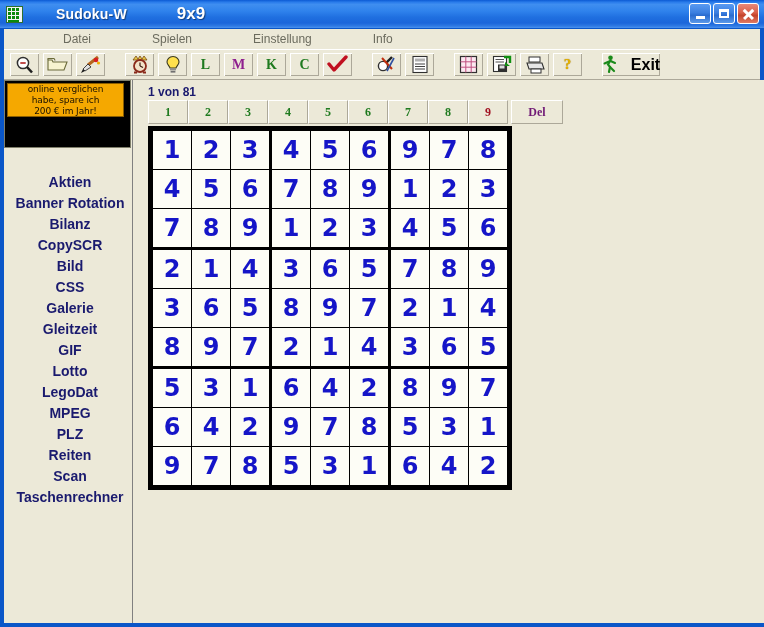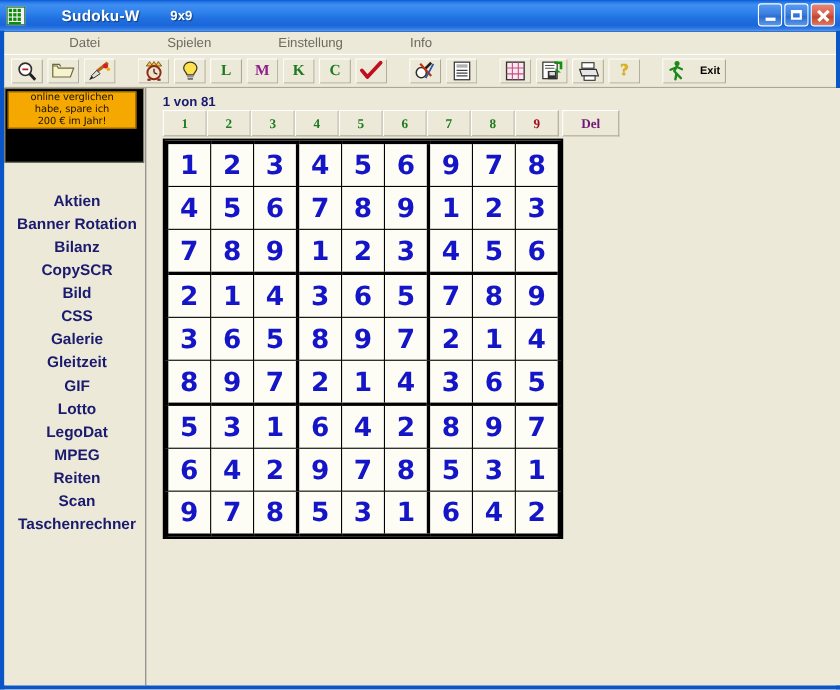--- a/index.html
+++ b/index.html
@@ -67,23 +67,24 @@
   .title-text {
     color: #ffffff;
     font-size: 14px;
     font-weight: bold;
     text-shadow: 1px 1px 1px rgba(0,0,0,0.45);
     letter-spacing: 0.2px;
     white-space: pre;
   }
   .title-sub {
     color: #ffffff;
-    font-size: 12px;
+    font-size: 17px;
     font-weight: bold;
     text-shadow: 1px 1px 1px rgba(0,0,0,0.45);
+    margin-left: 22px;
   }
   .win-buttons {
     position: absolute;
     right: 5px;
     top: 3px;
     display: flex;
     gap: 2px;
   }
   .win-btn {
     width: 22px;
@@ -172,21 +173,21 @@
     box-shadow: inset 1px 1px 0 #ffffff, inset -1px -1px 0 #aca899;
   }
   .tb-btn.wide { width: 60px; }
   .tb-gap { width: 16px; }
   .tb-letter {
     font-size: 14px;
     font-weight: bold;
     font-family: "Liberation Serif", serif;
   }
   .tb-exit-label {
-    font-size: 10px;
+    font-size: 16px;
     font-weight: bold;
     color: #000000;
     margin-left: 14px;
   }
 
   svg { display: block; }
 
   
   .left-panel {
     position: absolute;
@@ -531,20 +532,21 @@
       <div class="nav-item">Bilanz</div>
       <div class="nav-item">CopySCR</div>
       <div class="nav-item">Bild</div>
       <div class="nav-item">CSS</div>
       <div class="nav-item">Galerie</div>
       <div class="nav-item">Gleitzeit</div>
       <div class="nav-item">GIF</div>
       <div class="nav-item">Lotto</div>
       <div class="nav-item">LegoDat</div>
       <div class="nav-item">MPEG</div>
+      <div class="nav-item">PLZ</div>
       <div class="nav-item">Reiten</div>
       <div class="nav-item">Scan</div>
       <div class="nav-item">Taschenrechner</div>
     </div>
   </div>
 
   <div class="content">
     <div class="counter">1 von 81</div>
 
     <div class="numrow">

